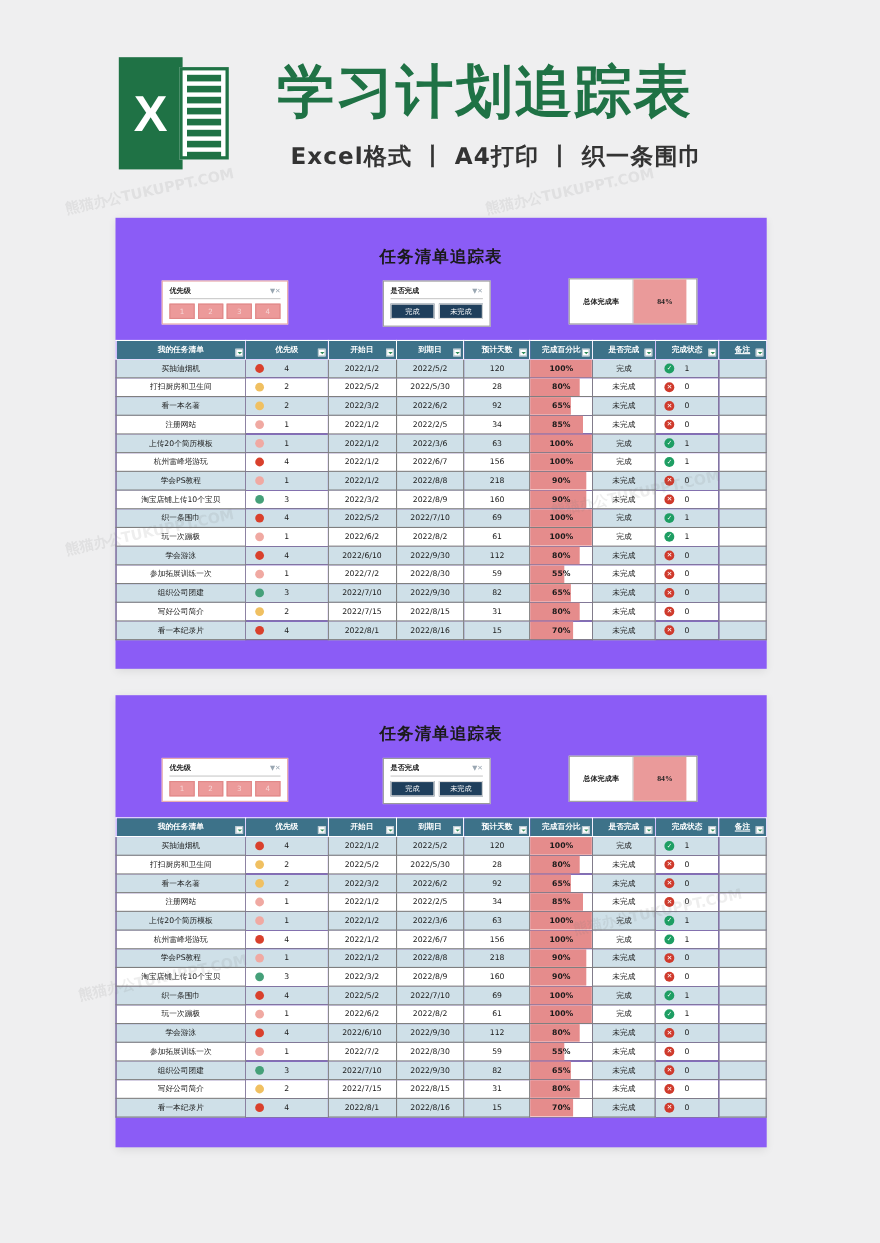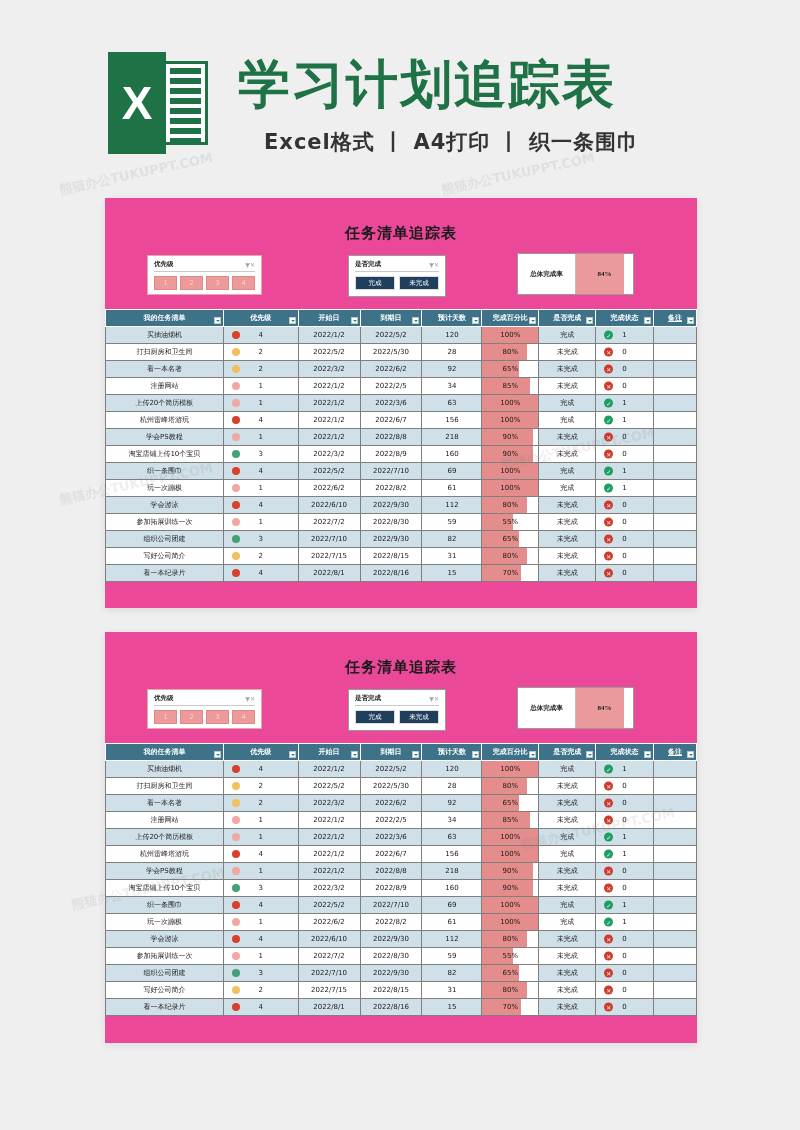--- a/index.html
+++ b/index.html
@@ -26,34 +26,34 @@
     font-family: "Liberation Sans", sans-serif;
   }
   .xl-logo .rbox {
     position: absolute; left: 55px; top: 9px; width: 45px; height: 84px;
     background: #ffffff; border: 3px solid #1f7245;
   }
   .xl-logo .rbox i {
     display: block; height: 6px; background: #1f7245; margin: 4px 4px 0 4px;
   }
   .banner-title {
-    position: absolute; left: 238px; top: 55px;
+    position: absolute; left: 252px; top: 55px;
     font-size: 52px; font-weight: 700; color: #1f7245;
     letter-spacing: 2px; line-height: 1.15;
     font-family: "DejaVu Sans", sans-serif;
   }
   .banner-sub {
     position: absolute; left: 264px; top: 128px;
     font-size: 21px; font-weight: 700; color: #333;
     letter-spacing: 1px;
     font-family: "DejaVu Sans", sans-serif;
   }
   .page {
     position: absolute; left: 105px; width: 592px;
-    background: #ec4899;
+    background: #8b5cf6;
     box-shadow: 0 2px 8px rgba(0,0,0,0.09);
   }
   #page-1 { top: 198px; height: 410px; }
   #page-2 { top: 632px; height: 411px; }
 
   .sheet-title {
     text-align: center; font-size: 15px; font-weight: 700; color: #1a1a1a;
     padding-top: 26px; letter-spacing: 1px;
     font-family: "DejaVu Sans", sans-serif;
   }
@@ -136,21 +136,21 @@
     border: 1px solid #7f7f7f; padding: 0;
     font-family: "DejaVu Sans", sans-serif;
   }
   tr.alt td { background: #cfe0e8; }
   tr.plain td { background: #ffffff; }
   .c-task { width: 118px; }
   .c-prio { width: 75px; }
   .c-start { width: 62px; }
   .c-due { width: 62px; }
   .c-days { width: 60px; }
-  .c-pct { width: 57px; }
+  .c-pct { width: 57px; font-weight: bold; }
   .c-done { width: 57px; }
   .c-stat { width: 58px; }
   .c-note { width: 43px; text-decoration: underline; }
 
   .prio-cell { position: relative; }
   .dot {
     position: absolute; left: 8px; top: 50%; transform: translateY(-50%);
     width: 8px; height: 8px; border-radius: 50%;
   }
   .pct-cell { position: relative; background: #ffffff !important; }

